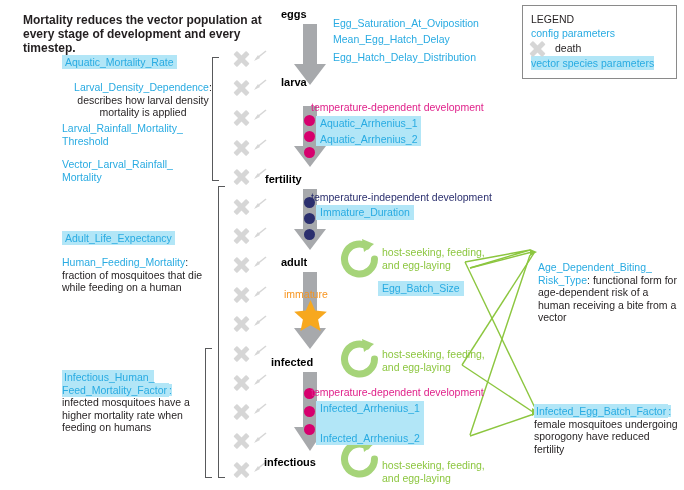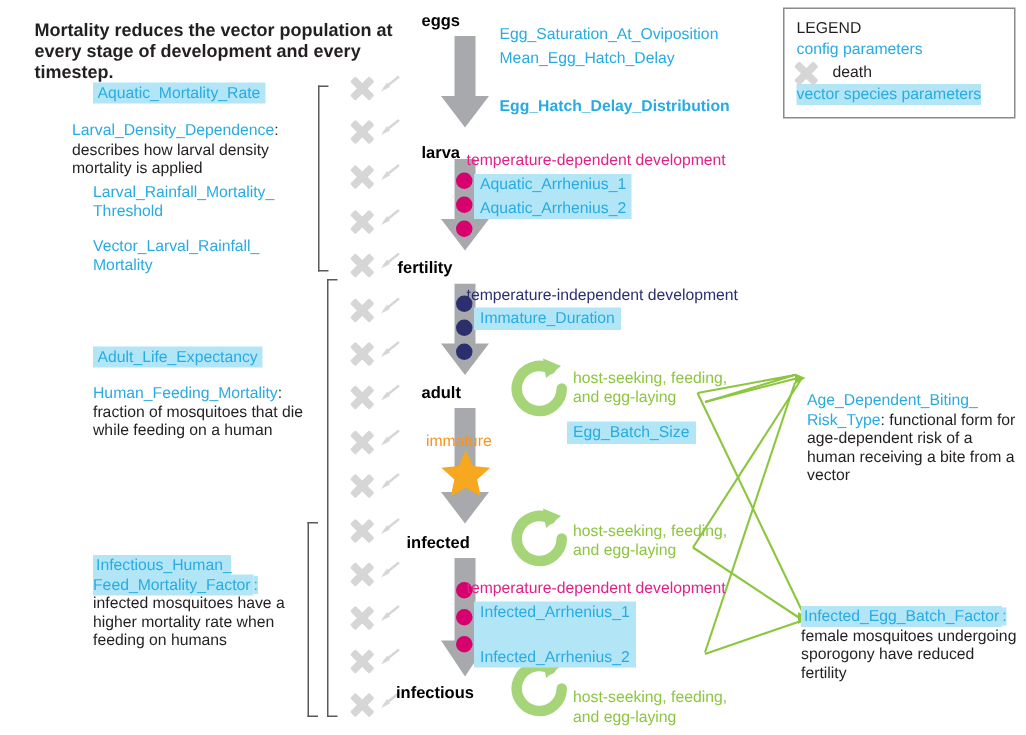--- a/index.html
+++ b/index.html
@@ -201,21 +201,21 @@
   <span class="xmark" style="left:232px;top:461px;"></span>
   <span class="xarrow" style="left:253px;top:461px;">
       <svg width="14" height="12" viewBox="0 0 14 12">
         <path d="M13 1 L3 9" stroke="#d6d6d6" stroke-width="1.6" fill="none"></path>
         <path d="M1 11 L7 8 L5 5 Z" fill="#d6d6d6"></path>
       </svg>
     </span>
 </div>
 
 <div class="stagelbl" style="left:281px;top:8px;">eggs</div>
-<div class="stagelbl" style="left:281px;top:96px;">larva</div>
+<div class="stagelbl" style="left:281px;top:76px;">larva</div>
 <div class="stagelbl" style="left:265px;top:173px;">fertility</div>
 <div class="stagelbl" style="left:281px;top:256px;">adult</div>
 <div class="stagelbl" style="left:271px;top:356px;">infected</div>
 <div class="stagelbl" style="left:264px;top:456px;">infectious</div>
 
 <div class="garrow" style="left:293px;top:24px;">
   <svg width="34" height="62" viewBox="0 0 34 62">
       <path d="M10 0 H24 V40 H33 L17 61 L1 40 H10 Z" fill="#a7a9ac"></path>
     </svg>
 </div>
@@ -289,21 +289,21 @@
   <polyline points="470,435 530,255" stroke="#8cc63f" stroke-width="1.4" fill="none"></polyline>
   <polyline points="470,436 534,414" stroke="#8cc63f" stroke-width="1.4" fill="none"></polyline>
 
   <path d="M530,249 L537,252 L530,256 Z" fill="#8cc63f"></path>
   <path d="M532,408 L539,412 L532,416 Z" fill="#8cc63f"></path>
 </svg>
 
 <div class="abs tblk" style="left:333px;top:17px;">
   <div class="cfg">Egg_Saturation_At_Oviposition</div>
   <div class="cfg" style="margin-top:3px;">Mean_Egg_Hatch_Delay</div>
-  <div class="cfg" style="margin-top:20px;font-weight:bold;">Egg_Hatch_Delay_Distribution</div>
+  <div class="cfg" style="margin-top:6px;">Egg_Hatch_Delay_Distribution</div>
 </div>
 
 <div class="abs tblk" style="left:311px;top:101px;">
   <div class="pink">temperature-dependent development</div>
 </div>
 <div class="abs tblk hl" style="left:316px;top:116px;padding:1px 4px;">
   <div class="cfg">Aquatic_Arrhenius_1</div>
   <div class="cfg" style="margin-top:3px;">Aquatic_Arrhenius_2</div>
 </div>
 
@@ -337,21 +337,21 @@
 </div>
 <div class="abs tblk hl" style="left:316px;top:401px;padding:1px 4px;">
   <div class="cfg">Infected_Arrhenius_1</div>
   <div class="cfg" style="margin-top:17px;">Infected_Arrhenius_2</div>
 </div>
 
 <div class="abs tblk" style="left:62px;top:56px;">
   <span class="vsp" style="padding:1px 3px;">Aquatic_Mortality_Rate</span>
 </div>
 
-<div class="abs tblk" style="left:48px;top:81px;width:150px;">
+<div class="abs tblk" style="left:68px;top:81px;width:150px;text-align:center;">
   <span class="cfg">Larval_Density_Dependence</span><span class="desc">:</span>
   <div class="desc">describes how larval density mortality is applied</div>
 </div>
 
 <div class="abs tblk" style="left:62px;top:122px;width:150px;">
   <span class="cfg">Larval_Rainfall_Mortality_ Threshold</span>
 </div>
 
 <div class="abs tblk" style="left:62px;top:158px;width:150px;">
   <span class="cfg">Vector_Larval_Rainfall_ Mortality</span>

